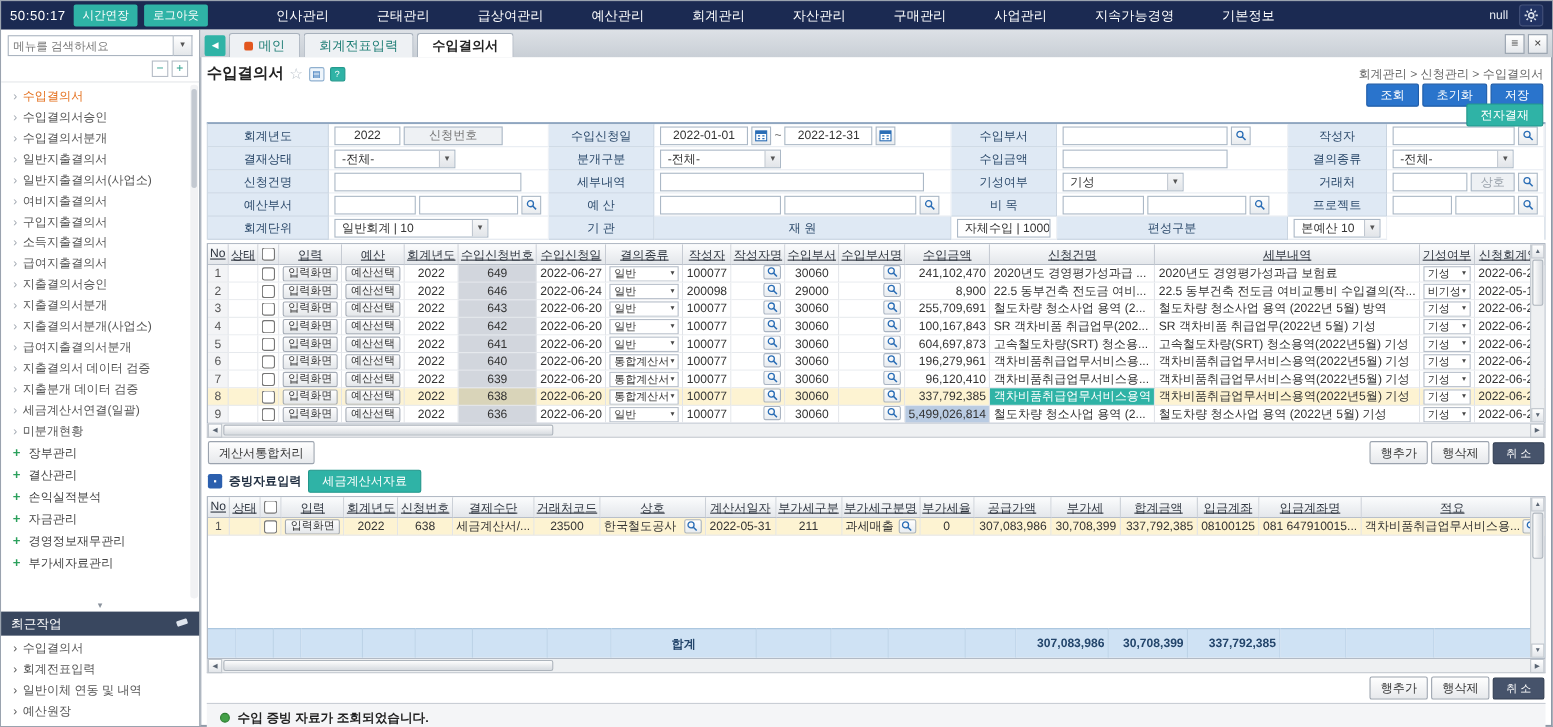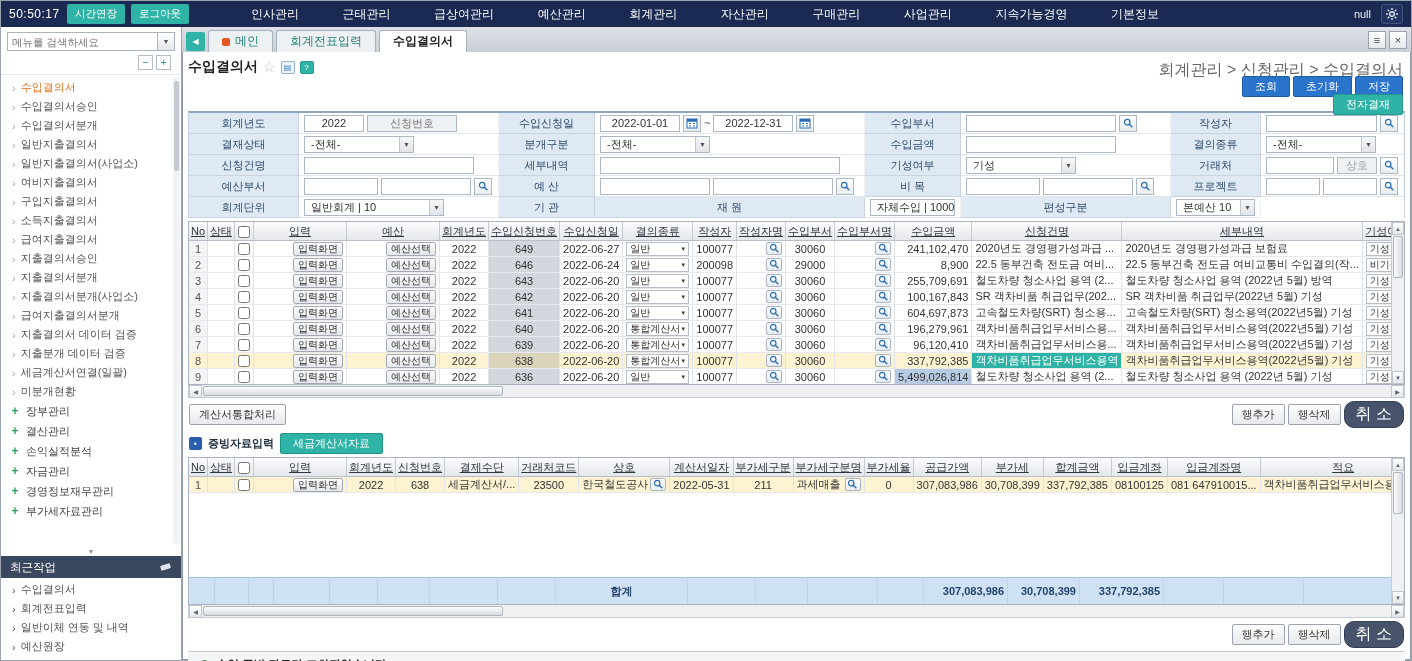--- a/index.html
+++ b/index.html
@@ -50,27 +50,27 @@
 .tab-controls{margin-left:auto;display:flex;gap:3px;align-items:center;padding-bottom:3px;}
 .tc-btn{width:18px;height:18px;border:1px solid #9aa4b0;background:linear-gradient(#fff,#e5e8ec);display:flex;align-items:center;justify-content:center;font-size:11px;color:#444;cursor:pointer;}
 .content{flex:1;background:#fff;border:1px solid #8f9aa8;border-top:none;margin:0;display:flex;flex-direction:column;padding:3px 5px 0;min-height:0;}
 
 .head{position:relative;flex:0 0 56px;}
 .page-title-row{display:flex;align-items:center;gap:5px;padding-top:3px;}
 .page-title{font-size:14px;font-weight:bold;color:#222;}
 .star{color:#b9c1ca;font-size:14px;cursor:pointer;}
 .mini-icon{width:14px;height:13px;border:1px solid #8fb0cf;border-radius:2px;display:inline-flex;align-items:center;justify-content:center;font-size:8px;color:#2a6db5;background:#eef5fb;cursor:pointer;}
 .mini-icon.t{color:#fff;background:#2fb3a6;border-color:#249a8e;}
-.breadcrumb{position:absolute;top:5px;right:2px;color:#666;font-size:16px;}
+.breadcrumb{position:absolute;top:5px;right:2px;color:#666;font-size:11px;}
 .head-btns{position:absolute;top:21px;right:2px;display:flex;gap:3px;}
 .approval-row{position:absolute;top:39px;right:2px;}
 .btn-blue{background:#2a74cc;color:#fff;border:1px solid #1f5ca8;border-radius:2px;padding:2px 12px;font-size:11px;cursor:pointer;font-family:inherit;}
 .btn-teal{background:#2fb3a6;color:#fff;border:1px solid #23968b;border-radius:2px;padding:2px 12px;font-size:11px;cursor:pointer;font-family:inherit;}
 .btn-gray{background:linear-gradient(#fefefe,#e7e9ec);border:1px solid #9ba3ae;border-radius:2px;padding:2px 9px;font-size:11px;color:#333;cursor:pointer;font-family:inherit;}
-.btn-dark{background:#46536b;color:#fff;border:1px solid #333f53;border-radius:10px;padding:2px 11px;font-size:16px;cursor:pointer;font-family:inherit;}
+.btn-dark{background:#46536b;color:#fff;border:1px solid #333f53;border-radius:2px;padding:2px 11px;font-size:10px;cursor:pointer;font-family:inherit;}
 
 .filter{display:grid;grid-template-columns:110px 200px 96px 270px 96px 210px 90px 1fr;border-top:2px solid #8fa6c0;border-left:1px solid #c9d4e0;border-right:1px solid #c9d4e0;flex:0 0 auto;}
 .flabel{background:#dfe9f4;border-bottom:1px solid #c9d4e0;border-right:1px solid #c9d4e0;display:flex;align-items:center;justify-content:center;color:#2c4a6b;height:21px;overflow:hidden;white-space:nowrap;}
 .ffield{background:#fff;border-bottom:1px solid #e2e7ee;border-right:1px solid #eef1f5;display:flex;align-items:center;gap:3px;padding:0 5px;height:21px;overflow:hidden;}
 .fin{height:17px;border:1px solid #abb8c6;font-size:11px;padding:0 3px;font-family:inherit;color:#333;min-width:0;}
 .fin.dim{background:#eef1f4;color:#9aa2ab;}
 .fin.ctr{text-align:center;}
 .w46{width:46px;}.w60{width:60px;}.w74{width:74px;}.w80{width:80px;}.w90{width:90px;}.w110{width:110px;}.w120{width:120px;}.w140{width:140px;}.w150{width:150px;}.w170{width:170px;}
 .fsel{height:17px;border:1px solid #abb8c6;background:#fff;display:inline-flex;align-items:center;justify-content:space-between;padding-left:6px;cursor:pointer;gap:4px;overflow:hidden;white-space:nowrap;}
 .fsel .sarr{font-size:7px;color:#555;background:linear-gradient(#f6f7f8,#e2e5e9);border-left:1px solid #c0c7d0;height:100%;display:flex;align-items:center;padding:0 3px;}
@@ -85,21 +85,21 @@
 .grid td{border-right:1px solid #e0e3e8;border-bottom:1px solid #e6e9ed;height:16px;padding:0 3px;white-space:nowrap;overflow:hidden;font-size:11px;color:#333;background:#fff;}
 .grid td.cc{text-align:center;}
 .grid td.cr{text-align:right;}
 .grid td.cl{text-align:left;}
 .grid td.cno{background:#f3f4f6;color:#555;}
 .grid tr.sel td{background:#fdf3d2;}
 .grid td.gray{background:#d2d6dd;}
 .grid tr.sel td.gray{background:#d9d4b9;}
 .grid td.hlteal{background:#2fb3a6 !important;color:#fff;}
 .grid td.hlblue{background:#b9cbe2 !important;}
-.gbtn{font-size:10px;border:1px solid #a3aab5;background:linear-gradient(#fdfdfe,#e4e7ea);border-radius:2px;padding:0 4px;height:14px;cursor:pointer;font-family:inherit;color:#333;line-height:12px;margin-left:36px;}
+.gbtn{font-size:10px;border:1px solid #a3aab5;background:linear-gradient(#fdfdfe,#e4e7ea);border-radius:2px;padding:0 4px;height:14px;cursor:pointer;font-family:inherit;color:#333;line-height:12px;}
 .csel{display:flex;align-items:center;justify-content:space-between;border:1px solid #b6bec9;background:#fff;height:14px;padding:0 2px 0 3px;font-size:10px;cursor:pointer;}
 .csel .arr{font-size:6px;color:#444;}
 .sbtn{display:inline-flex;width:16px;height:13px;border:1px solid #a9b4c2;background:linear-gradient(#fff,#e8ecf0);align-items:center;justify-content:center;border-radius:2px;cursor:pointer;flex:0 0 16px;}
 .ti{display:flex;align-items:center;justify-content:space-between;gap:2px;}
 .ti-t{overflow:hidden;white-space:nowrap;flex:1;}
 .grid input[type=checkbox]{width:12px;height:12px;vertical-align:middle;}
 .vscroll{position:absolute;right:0;top:0;bottom:0;width:13px;background:#eef0f2;border-left:1px solid #c6cbd2;display:flex;flex-direction:column;align-items:stretch;}
 .sarrow{height:13px;flex:0 0 13px;display:flex;align-items:center;justify-content:center;font-size:6px;color:#5a6573;background:linear-gradient(#fff,#e3e6ea);border:1px solid #c0c6cd;cursor:pointer;}
 .vthumb{margin:1px;background:linear-gradient(90deg,#fdfdfd,#d7dbe0);border:1px solid #aeb5bd;border-radius:2px;flex:0 0 42px;}
 .vfill{flex:1;}

